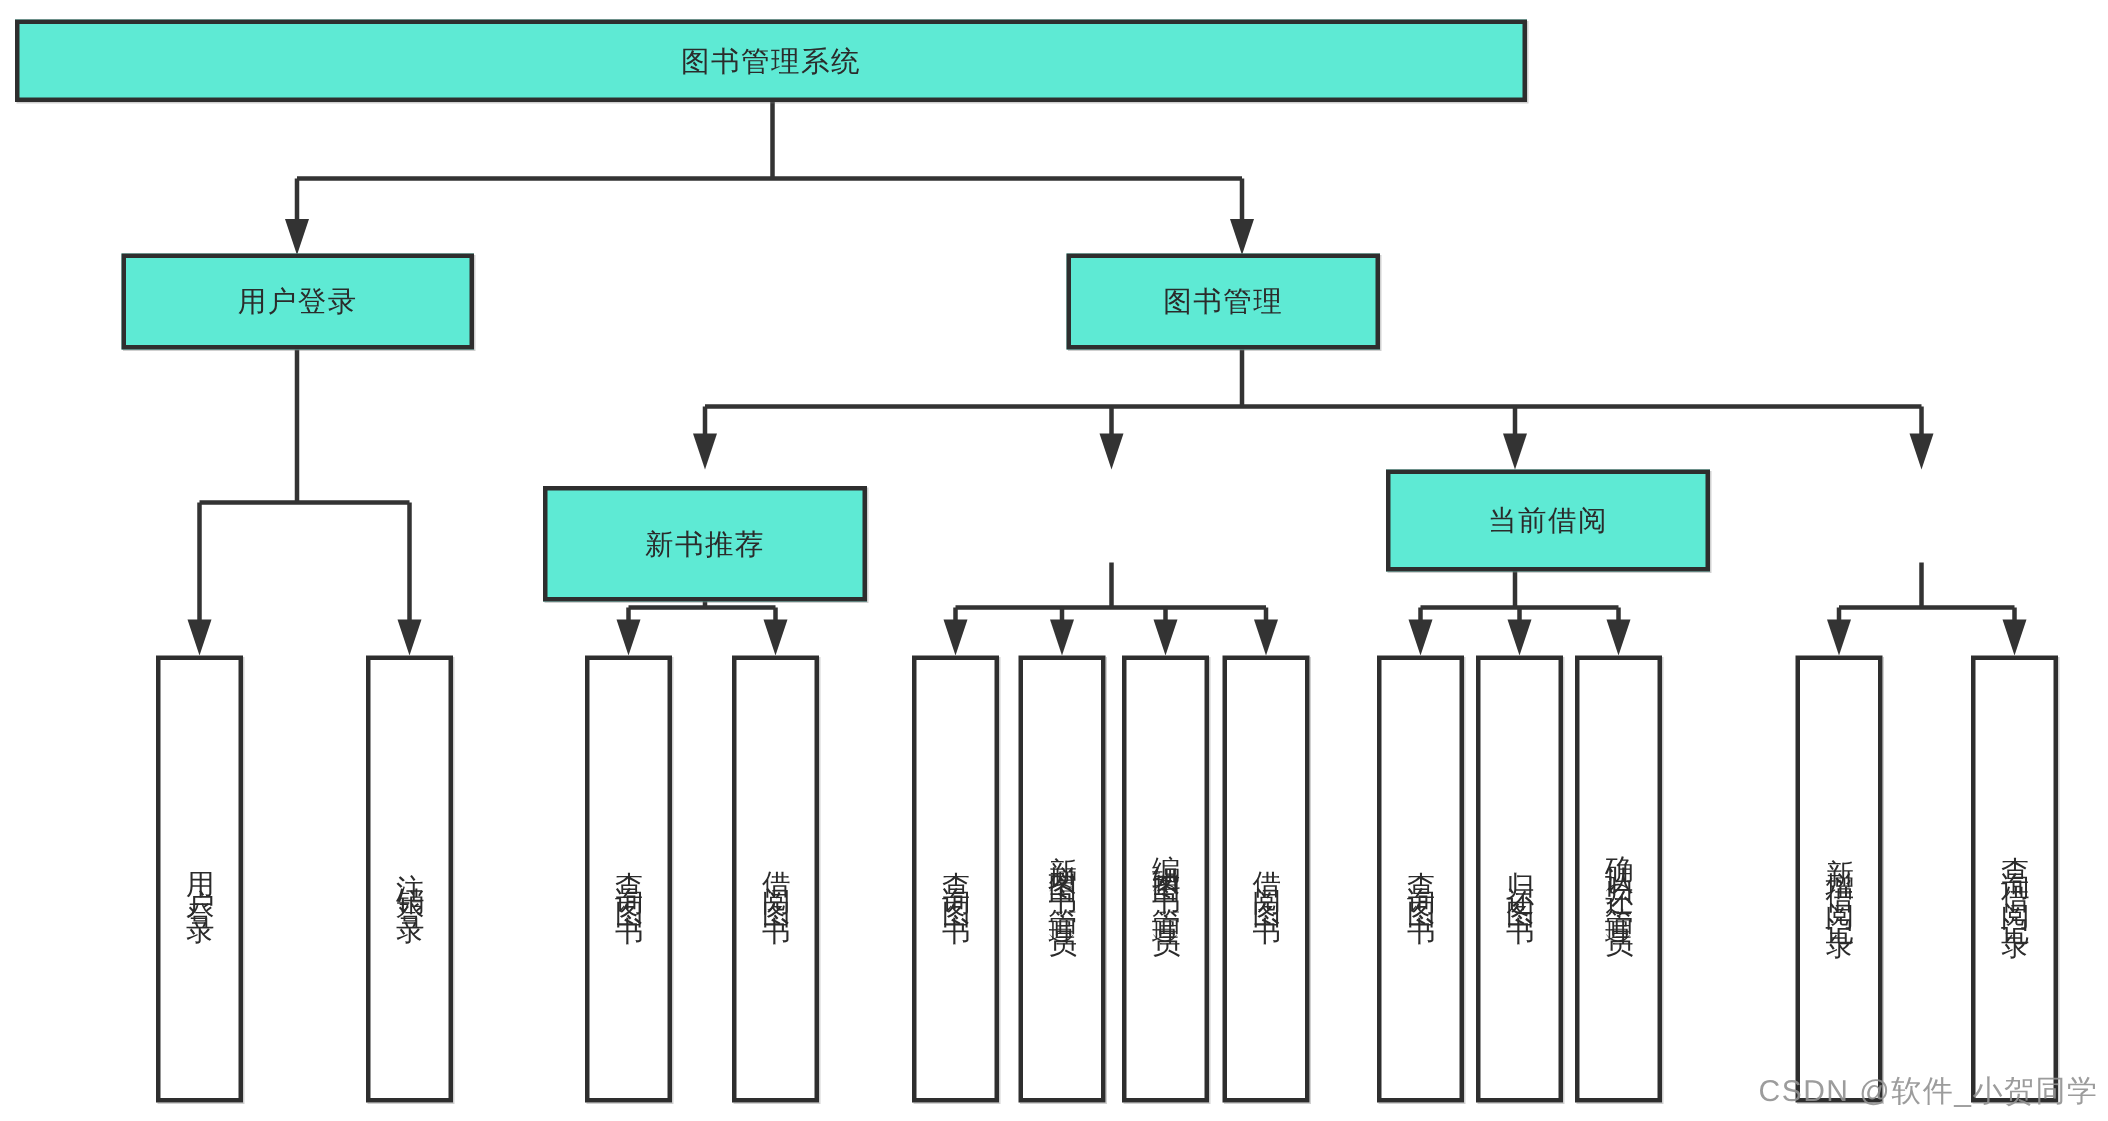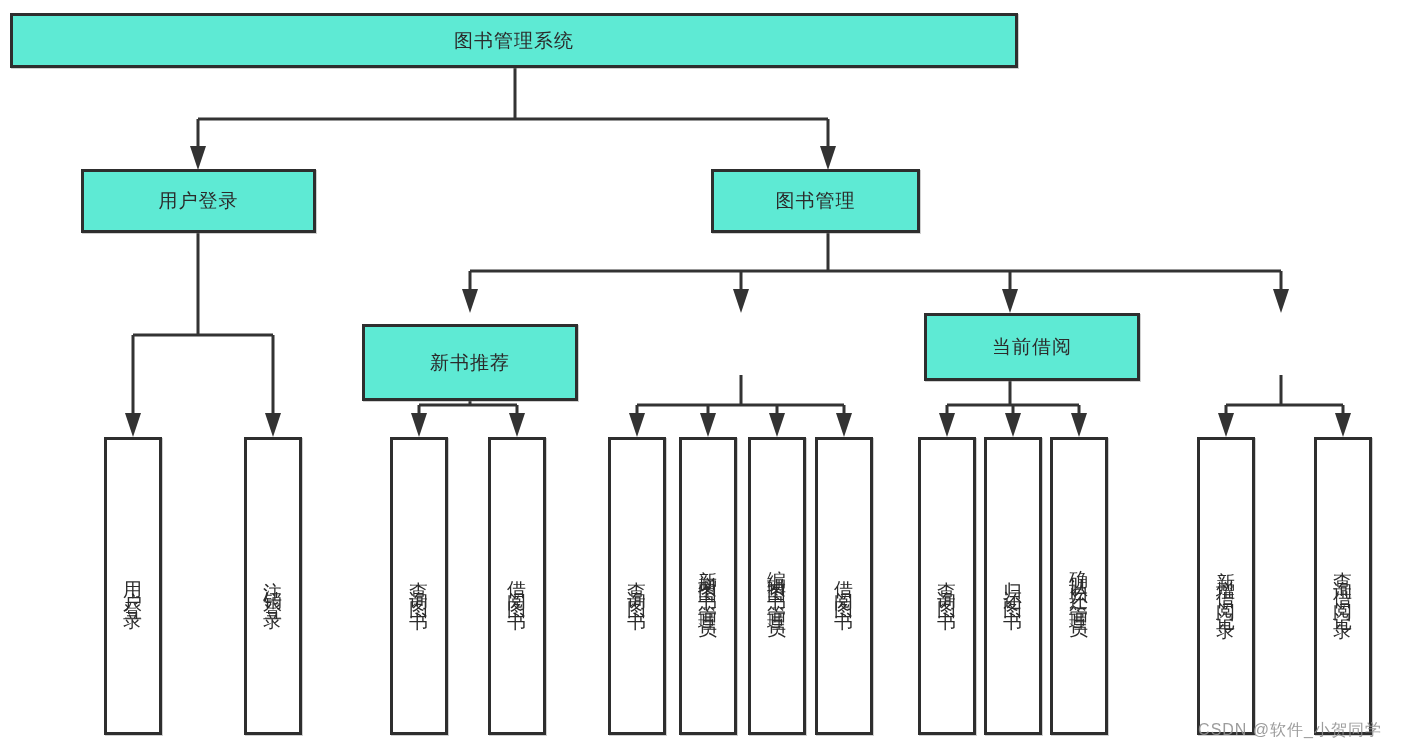--- a/index.html
+++ b/index.html
@@ -54,23 +54,23 @@
     text-orientation: mixed;
     font-size: 19px;
     letter-spacing: 10px;
     line-height: 1;
     color: #2b2b2b;
     white-space: nowrap;
   }
 
   .watermark {
     position: absolute;
-    right: 23px;
+    right: 6px;
     bottom: 6px;
-    font-size: 16px;
+    font-size: 20px;
     color: rgba(145,145,145,0.9);
     z-index: 3;
     letter-spacing: 1px;
   }
 </style>
 </head>
 <body>
 
 <div class="canvas">
 

